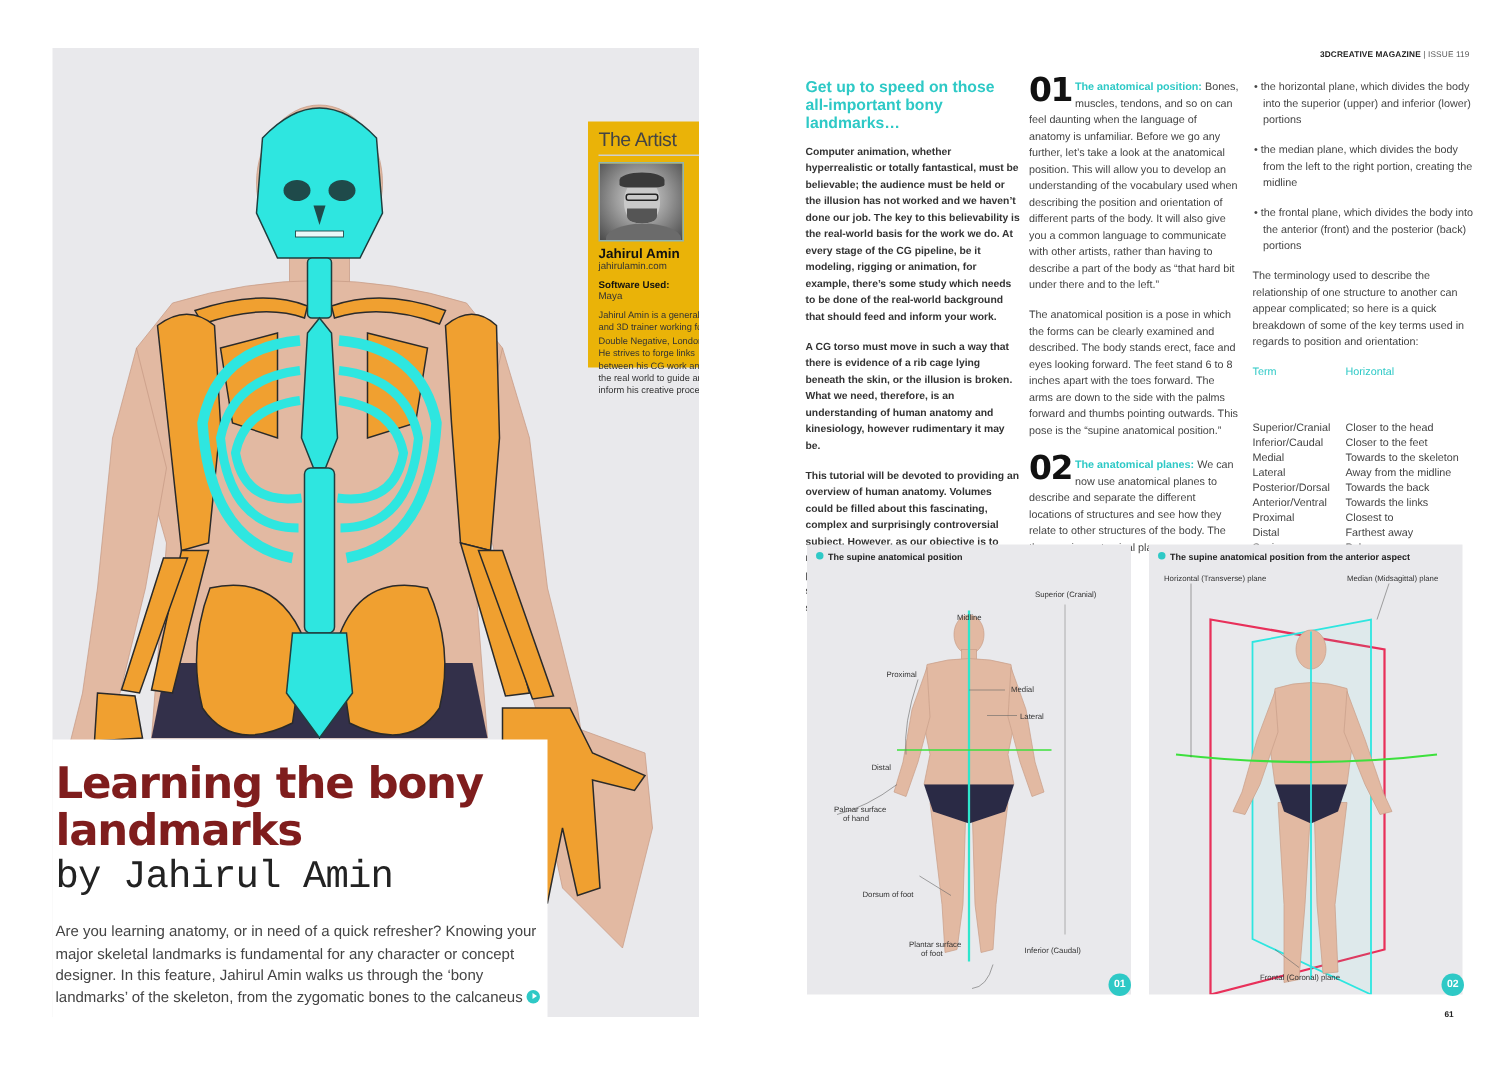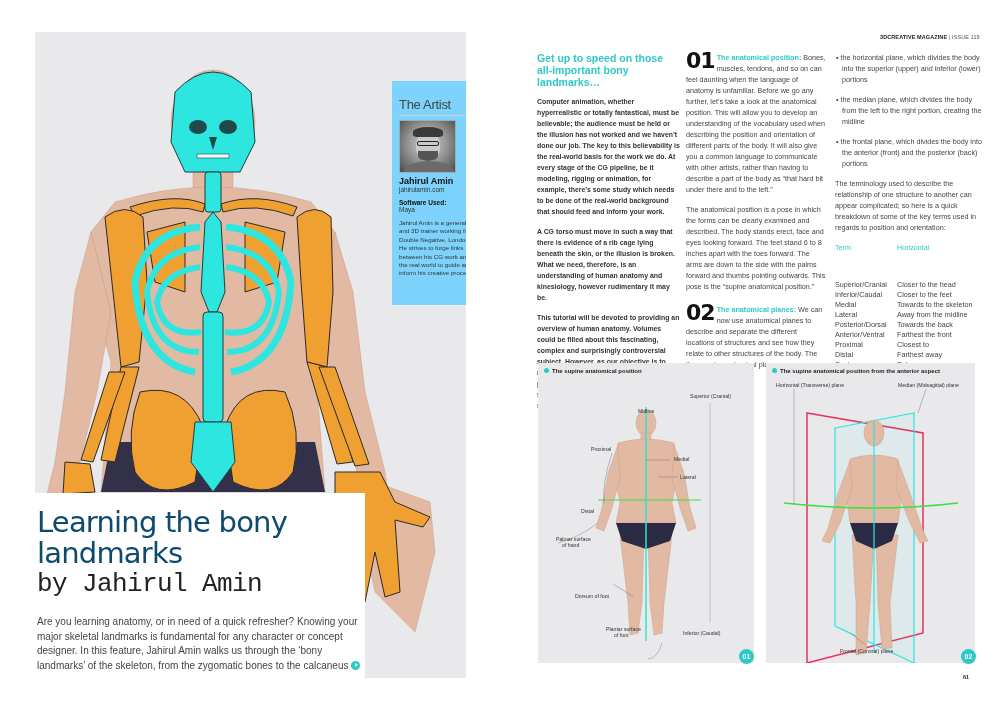--- a/index.html
+++ b/index.html
@@ -2,36 +2,36 @@
 <html><head>
 <meta charset="utf-8">
 <style>
   * { box-sizing: border-box; margin: 0; padding: 0; }
   html, body { width: 1005px; height: 711px; background: #ffffff; overflow: hidden; }
   body { position: relative; font-family: "Liberation Sans", sans-serif; color: #222; }
 
   
   .hero-panel { position: absolute; left: 35px; top: 32px; width: 431px; height: 646px; background: #e9e9ec; overflow: hidden; }
   .figure { position: absolute; left: 0; top: 0; width: 431px; height: 646px; }
-  .artist-box { position: absolute; left: 357px; top: 49px; width: 92px; height: 224px; background: #7dd3fc; padding: 16px 7px; }
+  .artist-box { position: absolute; left: 357px; top: 49px; width: 92px; height: 164px; background: #eab308; padding: 4px 7px; }
   .artist-title { font-size: 13px; color: #444; border-bottom: 1px solid #cfcfcf; padding-bottom: 3px; letter-spacing: -0.3px; }
   .artist-photo { width: 57px; height: 53px; margin-top: 4px; background: radial-gradient(circle at 50% 45%, #d8d8d8 0%, #9a9a9a 45%, #4a4a4a 100%); position: relative; border: 1px solid #8fb6b4; overflow: hidden; }
   .artist-photo .head { position: absolute; left: 16px; top: 10px; width: 24px; height: 30px; border-radius: 50% 50% 45% 45%; background: #c9c9c9; }
   .artist-photo .cap { position: absolute; left: 13px; top: 6px; width: 30px; height: 10px; border-radius: 50% 50% 20% 20%; background: #3a3a3a; }
   .artist-photo .glasses { position: absolute; left: 17px; top: 20px; width: 22px; height: 5px; border: 1px solid #222; border-radius: 2px; }
   .artist-photo .beard { position: absolute; left: 18px; top: 30px; width: 20px; height: 10px; border-radius: 0 0 50% 50%; background: #555; }
   .artist-photo .shoulders { position: absolute; left: 4px; top: 40px; width: 50px; height: 20px; border-radius: 50% 50% 0 0; background: #6b6b6b; }
   .artist-name { font-size: 9px; font-weight: bold; margin-top: 3px; color: #111; }
   .artist-site { font-size: 6.5px; color: #333; }
   .artist-sw-label { font-size: 6.5px; font-weight: bold; margin-top: 6px; color: #111; }
   .artist-sw { font-size: 6.5px; color: #333; }
   .artist-bio { font-size: 6.2px; line-height: 8.4px; margin-top: 6px; color: #333; }
 
   .title-panel { position: absolute; left: 35px; top: 493px; width: 330px; height: 185px; background: #ffffff; padding: 14px 0 0 2px; }
-  .main-title { font-family: "DejaVu Sans", sans-serif; font-weight: normal; font-size: 29px; line-height: 31px; color: #0c4a6e; letter-spacing: -0.8px; }
+  .main-title { font-family: "DejaVu Sans", sans-serif; font-weight: bold; font-size: 29px; line-height: 31px; color: #7f1d1d; letter-spacing: -0.8px; }
   .byline { font-family: Liberation Mono, monospace; font-weight: 200; font-size: 26px; line-height: 30px; color: #222; letter-spacing: -0.6px; }
   .standfirst { font-size: 10px; line-height: 14.6px; color: #444; margin-top: 16px; }
   .play-icon { display: inline-block; width: 9px; height: 9px; border-radius: 50%; background: #2ec9c6; position: relative; vertical-align: -1px; margin-left: 3px; }
   .play-icon::after { content: ""; position: absolute; left: 3.5px; top: 2.2px; border-left: 3px solid #fff; border-top: 2.3px solid transparent; border-bottom: 2.3px solid transparent; }
 
   
   .header { position: absolute; left: 880px; top: 34px; font-size: 5.5px; color: #555; letter-spacing: 0.1px; }
   .header b { color: #222; }
   .col { position: absolute; font-size: 7.2px; line-height: 11px; color: #444; }
   .col1 { left: 537px; top: 52px; width: 143px; }
@@ -189,21 +189,21 @@
     <div class="terms-row">
         <span class="t-term">Lateral</span>
         <span class="t-desc">Away from the midline</span>
       </div>
     <div class="terms-row">
         <span class="t-term">Posterior/Dorsal</span>
         <span class="t-desc">Towards the back</span>
       </div>
     <div class="terms-row">
         <span class="t-term">Anterior/Ventral</span>
-        <span class="t-desc">Farthest the front</span>
+        <span class="t-desc">Towards the links</span>
       </div>
     <div class="terms-row">
         <span class="t-term">Proximal</span>
         <span class="t-desc">Closest to</span>
       </div>
     <div class="terms-row">
         <span class="t-term">Distal</span>
         <span class="t-desc">Farthest away</span>
       </div>
     <div class="terms-row">

